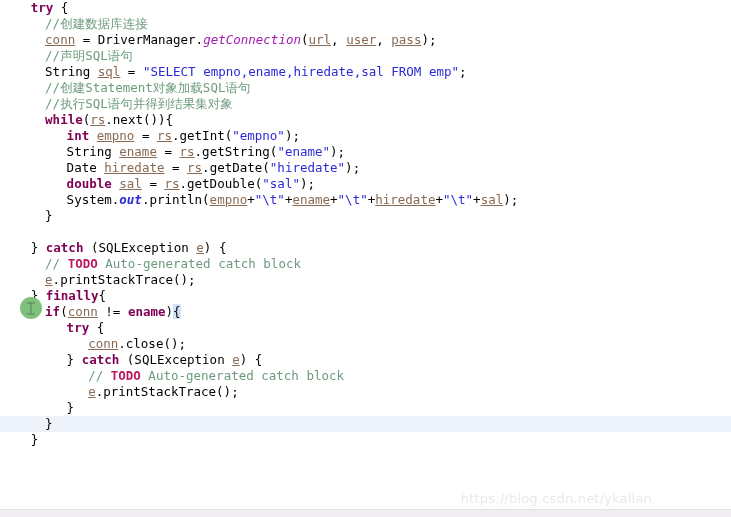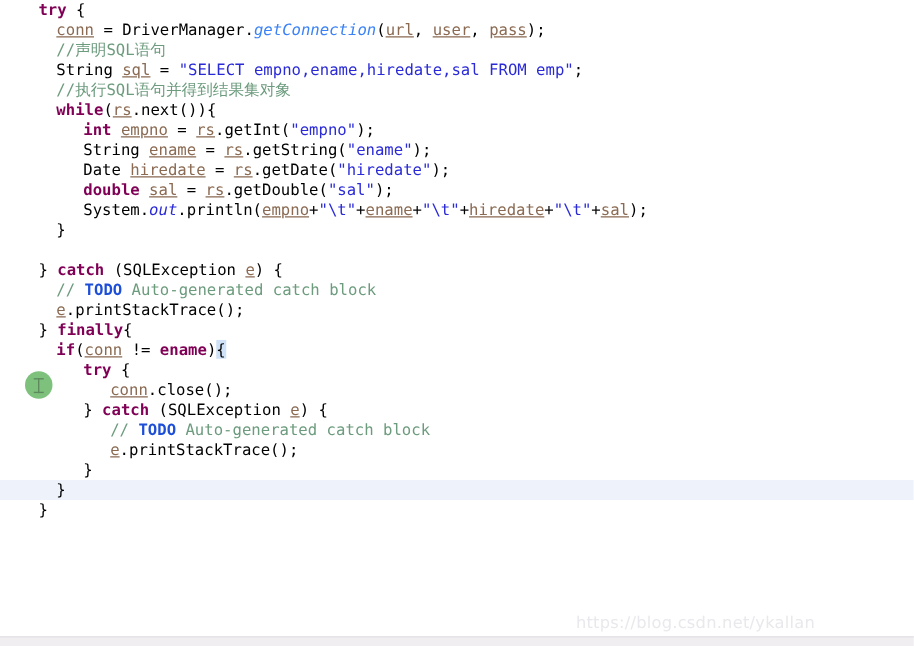--- a/index.html
+++ b/index.html
@@ -51,26 +51,26 @@
     color: #000000;
     letter-spacing: 0px;
   }
   .line.current {
     background: #eef2fb;
   }
 
   
   .kw       { color: #7f0055; font-weight: bold; }
   .cmt      { color: #6c9b7d; }
-  .todo     { color: #1d4ed8; font-weight: bold; text-align: right; }
+  .todo     { color: #be185d; font-weight: bold; text-align: right; }
   .str      { color: #2a2ad6; }
   .ident    { color: #8a6a52; text-decoration: underline; }
   .plain    { color: #000000; }
-  .stat     { color: #3b82f6; font-style: italic; margin-top: 32px; }
-  .field    { color: #2a2ad6; font-weight: normal; font-style: italic; }
+  .stat     { color: #a21caf; font-style: italic; margin-top: 32px; }
+  .field    { color: #2a2ad6; font-weight: bold; font-style: italic; }
   .bracket  { background: #cfe2f7; }
 
   
   .marker {
     position: absolute;
     left: 20px;
     top: 297px;
     width: 22px;
     height: 22px;
     border-radius: 50%;
@@ -117,23 +117,25 @@
 </style>
 </head>
 <body>
 
 <div id="editor">
 
   <div class="gutter"></div>
 
   <div class="code-area" id="code-area">
       <div class="line"><span style="display: inline-block; width: 28.72px;"></span><span class="kw">try</span><span class="plain"> {</span></div>
+      <div class="line"><span style="display: inline-block; width: 43.08px;"></span><span class="cmt">//创建数据库连接</span></div>
       <div class="line"><span style="display: inline-block; width: 43.08px;"></span><span class="ident">conn</span><span class="plain"> = </span><span class="plain">DriverManager.</span><span class="stat">getConnection</span><span class="plain">(</span><span class="ident">url</span><span class="plain">, </span><span class="ident">user</span><span class="plain">, </span><span class="ident">pass</span><span class="plain">);</span></div>
       <div class="line"><span style="display: inline-block; width: 43.08px;"></span><span class="cmt">//声明SQL语句</span></div>
       <div class="line"><span style="display: inline-block; width: 43.08px;"></span><span class="plain">String </span><span class="ident">sql</span><span class="plain"> = </span><span class="str">"SELECT empno,ename,hiredate,sal FROM emp"</span><span class="plain">;</span></div>
+      <div class="line"><span style="display: inline-block; width: 43.08px;"></span><span class="cmt">//创建Statement对象加载SQL语句</span></div>
       <div class="line"><span style="display: inline-block; width: 43.08px;"></span><span class="cmt">//执行SQL语句并得到结果集对象</span></div>
       <div class="line"><span style="display: inline-block; width: 43.08px;"></span><span class="kw">while</span><span class="plain">(</span><span class="ident">rs</span><span class="plain">.next()){</span></div>
       <div class="line"><span style="display: inline-block; width: 64.62px;"></span><span class="kw">int</span><span class="plain"> </span><span class="ident">empno</span><span class="plain"> = </span><span class="ident">rs</span><span class="plain">.getInt(</span><span class="str">"empno"</span><span class="plain">);</span></div>
       <div class="line"><span style="display: inline-block; width: 64.62px;"></span><span class="plain">String </span><span class="ident">ename</span><span class="plain"> = </span><span class="ident">rs</span><span class="plain">.getString(</span><span class="str">"ename"</span><span class="plain">);</span></div>
       <div class="line"><span style="display: inline-block; width: 64.62px;"></span><span class="plain">Date </span><span class="ident">hiredate</span><span class="plain"> = </span><span class="ident">rs</span><span class="plain">.getDate(</span><span class="str">"hiredate"</span><span class="plain">);</span></div>
       <div class="line"><span style="display: inline-block; width: 64.62px;"></span><span class="kw">double</span><span class="plain"> </span><span class="ident">sal</span><span class="plain"> = </span><span class="ident">rs</span><span class="plain">.getDouble(</span><span class="str">"sal"</span><span class="plain">);</span></div>
       <div class="line"><span style="display: inline-block; width: 64.62px;"></span><span class="plain">System.</span><span class="field">out</span><span class="plain">.println(</span><span class="ident">empno</span><span class="plain">+</span><span class="str">"\t"</span><span class="plain">+</span><span class="ident">ename</span><span class="plain">+</span><span class="str">"\t"</span><span class="plain">+</span><span class="ident">hiredate</span><span class="plain">+</span><span class="str">"\t"</span><span class="plain">+</span><span class="ident">sal</span><span class="plain">);</span></div>
       <div class="line"><span style="display: inline-block; width: 43.08px;"></span><span class="plain">}</span></div>
       <div class="line"><span style="display: inline-block; width: 0px;"></span></div>
       <div class="line"><span style="display: inline-block; width: 28.72px;"></span><span class="plain">} </span><span class="kw">catch</span><span class="plain"> (SQLException </span><span class="ident">e</span><span class="plain">) {</span></div>

